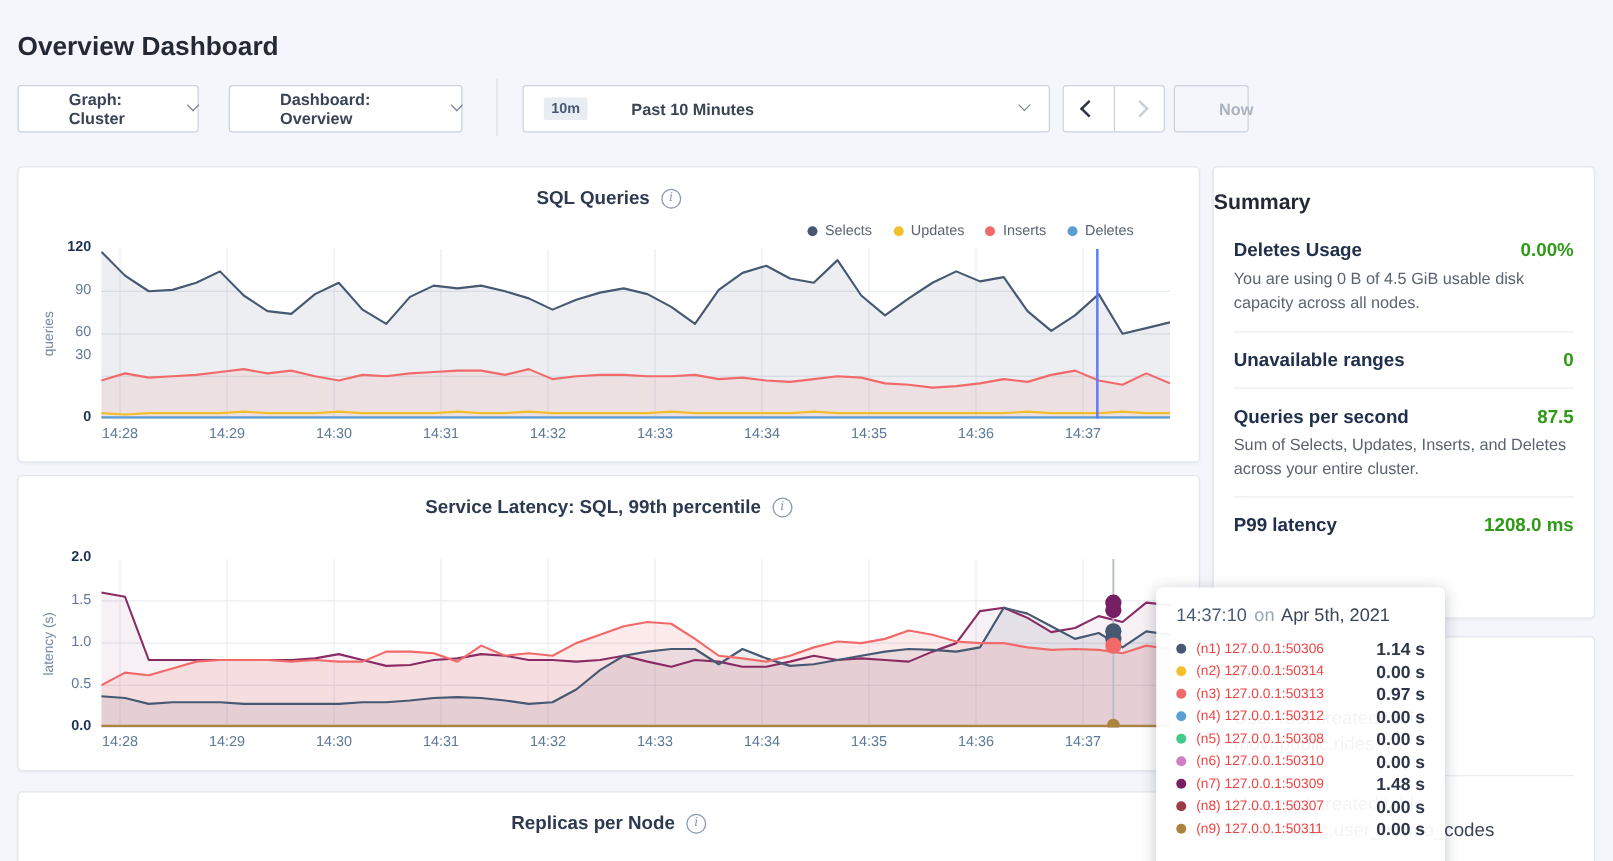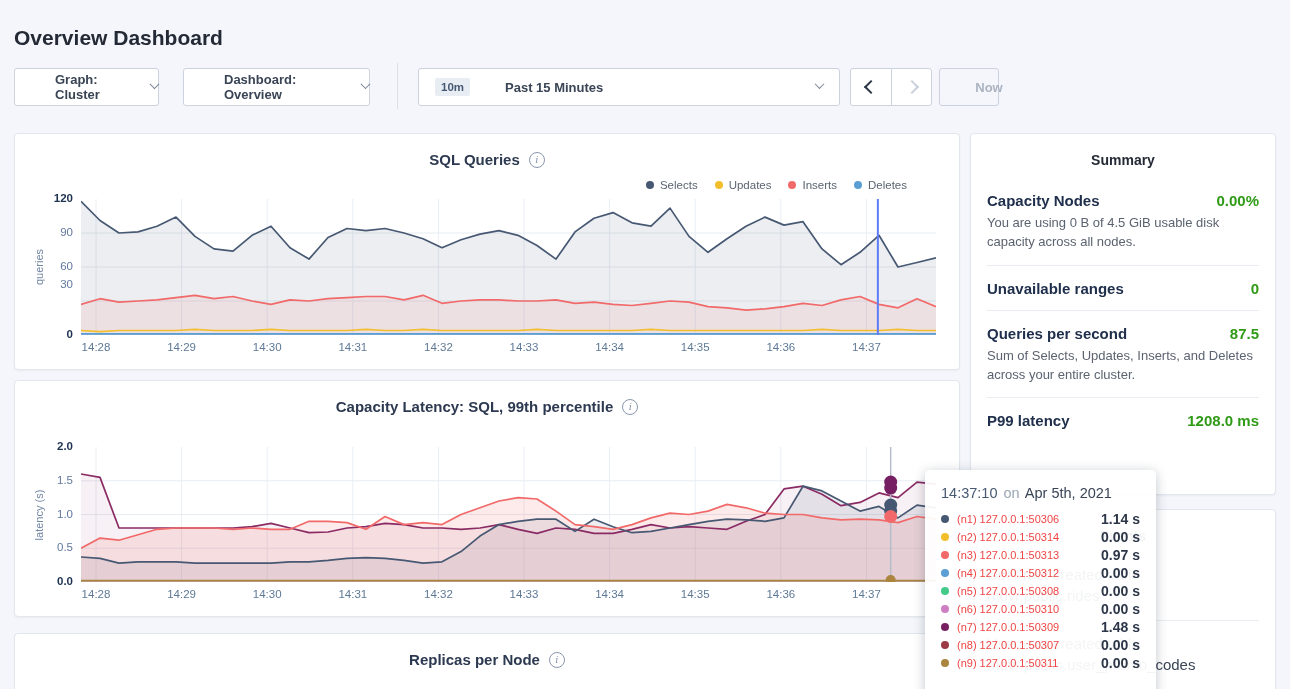--- a/index.html
+++ b/index.html
@@ -59,21 +59,21 @@
   .legend-dot, .tt-dot { width: 8px; height: 8px; border-radius: 50%; flex: 0 0 auto; }
   .plot { position: absolute; }
   .ylab { position: absolute; width: 48px; text-align: right; font-size: 11.5px; color: #61789e; }
   .ylab.bold { font-weight: 700; color: #1d3150; }
   .xlab { position: absolute; transform: translateX(-50%); font-size: 11.5px; color: #5e7996; }
   .axis-unit {
     position: absolute; writing-mode: vertical-rl; transform: translateY(-50%) rotate(180deg);
     font-size: 11px; color: #7186a3; white-space: nowrap;
   }
   
-  .panel-title { position: absolute; top: 18px; left: 0; width: 100%; text-align: center; font-size: 14px; font-weight: 700; color: #242a35; }
+  .panel-title { position: absolute; top: 18px; left: 0; width: 100%; text-align: left; font-size: 17px; font-weight: 700; color: #242a35; }
   .sum-rows { position: absolute; top: 44px; left: 16px; right: 16px; }
   .sum-row { padding: 14px 0 13px; border-bottom: 1px solid #e9edf2; }
   .sum-row:last-child { border-bottom: none; }
   .sum-line { display: flex; align-items: baseline; gap: 10px; }
   .sum-label { font-size: 15px; font-weight: 700; color: #20304c; }
   .sum-link { font-size: 15px; font-weight: 700; color: var(--link-blue, #0a5cd6); text-decoration: none; cursor: pointer; }
   .sum-value { margin-left: auto; font-size: 15px; font-weight: 700; color: var(--green, #2f9a16); white-space: nowrap; }
   .sum-desc { margin-top: 5px; font-size: 13px; line-height: 1.45; color: #5b6370; }
   
   .event-items { position: absolute; top: 42px; left: 16px; right: 16px; }
@@ -102,21 +102,21 @@
   <span>Graph: Cluster</span>
   <span class="chev-down"></span>
 </div>
 <div class="tool-btn" style="left:183px; top:68px; width:187px;">
   <span>Dashboard: Overview</span>
   <span class="chev-down"></span>
 </div>
 <div class="toolbar-divider"></div>
 <div class="tool-btn time-box" style="left:418px; top:68px; width:422px;gap:23px;">
   <span class="time-badge">10m</span>
-  <span>Past 15 Minutes</span>
+  <span>Past 10 Minutes</span>
   <span class="chev-down"></span>
 </div>
 <div class="pager" style="left:850px; top:68px;">
   <div class="pager-cell">
       <span class="chev-left"></span>
     </div>
   <div class="pager-cell">
       <span class="chev-right"></span>
     </div>
 </div>
@@ -182,21 +182,21 @@
     <div class="xlab" style="left: 509px; top: 207px;">14:33</div>
     <div class="xlab" style="left: 594.6px; top: 207px;">14:34</div>
     <div class="xlab" style="left: 680.2px; top: 207px;">14:35</div>
     <div class="xlab" style="left: 765.8px; top: 207px;">14:36</div>
     <div class="xlab" style="left: 851.4px; top: 207px;">14:37</div>
     <div class="axis-unit" style="left: 18px; top: 133px;">queries</div>
   </div>
 
 <div class="card" style="left:14px; top:380px; width:946px; height:237px;">
   <div class="chart-title-row">
-    <span class="chart-title">Capacity Latency: SQL, 99th percentile</span><span class="info-icon">i</span>
+    <span class="chart-title">Service Latency: SQL, 99th percentile</span><span class="info-icon">i</span>
   </div>
   <div class="plot" style="left: 66px; top: 66px; width: 855px; height: 135px;"><svg width="855" height="135" viewBox="0 0 855 135">
         <line x1="15" y1="0" x2="15" y2="135" stroke="#eaeef5" stroke-width="1"></line>
         <line x1="100.6" y1="0" x2="100.6" y2="135" stroke="#eaeef5" stroke-width="1"></line>
         <line x1="186.2" y1="0" x2="186.2" y2="135" stroke="#eaeef5" stroke-width="1"></line>
         <line x1="271.79999999999995" y1="0" x2="271.79999999999995" y2="135" stroke="#eaeef5" stroke-width="1"></line>
         <line x1="357.4" y1="0" x2="357.4" y2="135" stroke="#eaeef5" stroke-width="1"></line>
         <line x1="443" y1="0" x2="443" y2="135" stroke="#eaeef5" stroke-width="1"></line>
         <line x1="528.5999999999999" y1="0" x2="528.5999999999999" y2="135" stroke="#eaeef5" stroke-width="1"></line>
         <line x1="614.1999999999999" y1="0" x2="614.1999999999999" y2="135" stroke="#eaeef5" stroke-width="1"></line>
@@ -243,21 +243,21 @@
   <div class="chart-title-row">
     <span class="chart-title">Replicas per Node</span><span class="info-icon">i</span>
   </div>
 </div>
 
 <div class="card" style="left:970px; top:133px; width:306px; height:362px;">
   <div class="panel-title">Summary</div>
   <div class="sum-rows">
     <div class="sum-row">
       <div class="sum-line">
-        <span class="sum-label">Capacity Nodes</span>
+        <span class="sum-label">Deletes Usage</span>
         <span class="sum-value">0.00%</span>
       </div>
       <div class="sum-desc">You are using 0 B of 4.5 GiB usable disk capacity across all nodes.</div>
     </div>
     <div class="sum-row">
       <div class="sum-line">
         <span class="sum-label">Unavailable ranges</span>
         <span class="sum-value">0</span>
       </div>
     </div>

